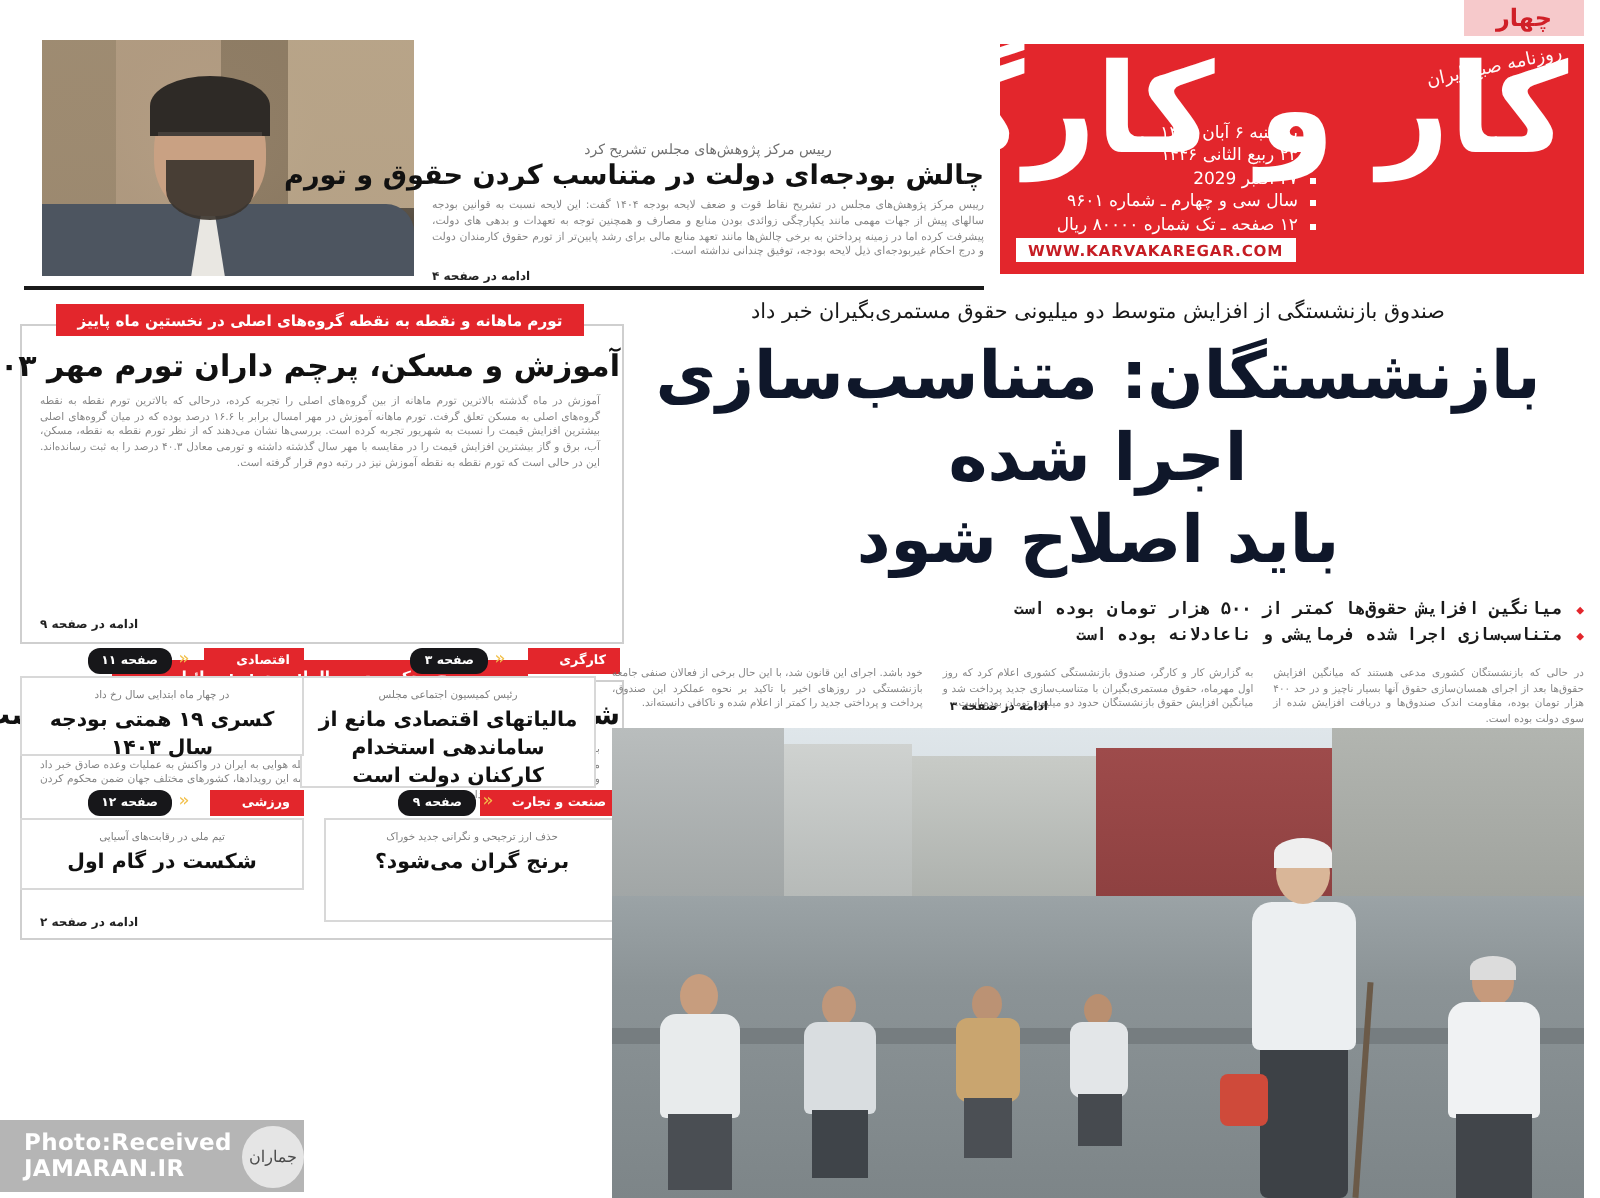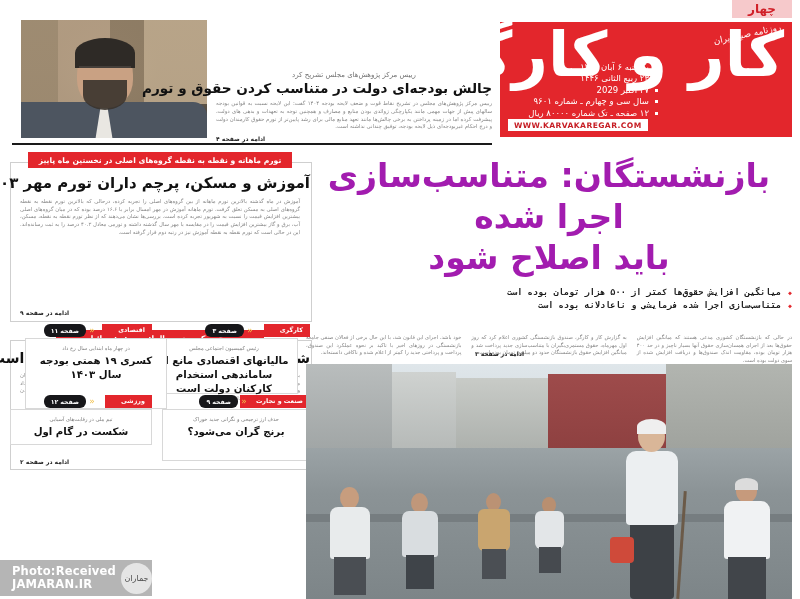--- a/index.html
+++ b/index.html
@@ -209,21 +209,21 @@
     direction:ltr;text-align:left;color:#fff;font-size:11.5px;
     font-weight:bold;line-height:1.12;letter-spacing:.2px;
   }
 
   
   #main-head{position:absolute;right:8px;top:150px;width:486px;}
   #main-head .kicker{
     font-size:10.4px;color:#1a1a1a;text-align:center;white-space:nowrap;
   }
   #main-head h1{
-    margin:6px 0 0 0;font-size:33px;font-weight:bold;color:#a21caf;
+    margin:6px 0 0 0;font-size:33px;font-weight:bold;color:#0f172a;
     text-align:center;line-height:1.24;letter-spacing:-.5px;
   }
   #main-head .bullets{margin:8px 0 0 0;padding:0;list-style:none;text-align:right;font-family:Liberation Mono, monospace;}
   #main-head .bullets li{
     font-size:8.6px;font-weight:bold;color:#1a1a1a;line-height:13.5px;
     padding-right:11px;position:relative;white-space:nowrap;text-align:right;
   }
   #main-head .bullets li:before{
     content:"\25C6";position:absolute;right:0;top:0;color:#e3262c;font-size:6.5px;
   }
@@ -354,21 +354,21 @@
     <div class="minicard" style="left:140px;top:186px;width:148px;height:56px;">
       <div class="k blur-text">رئیس کمیسیون اجتماعی مجلس</div>
       <h3>مالیاتهای اقتصادی مانع از ساماندهی استخدام کارکنان دولت است</h3>
     </div>
 
     <div class="tabstrip" style="left:0px;top:172px;width:142px;">
       <div class="tab-section">اقتصادی</div>
       <div class="tab-chevron" style="right:52px;">«</div>
       <div class="tab-page" style="right:66px;">صفحه ۱۱</div>
     </div>
-    <div class="minicard" style="left:15px;top:186px;width:142px;height:71px;">
+    <div class="minicard" style="left:0px;top:186px;width:142px;height:40px;">
       <div class="k blur-text">در چهار ماه ابتدایی سال رخ داد</div>
       <h3>کسری ۱۹ همتی بودجه سال ۱۴۰۳</h3>
     </div>
 
     <div class="tabstrip" style="left:152px;top:243px;width:148px;">
       <div class="tab-section">صنعت و تجارت</div>
       <div class="tab-chevron" style="right:58px;">«</div>
       <div class="tab-page" style="right:72px;">صفحه ۹</div>
     </div>
     <div class="minicard" style="left:152px;top:257px;width:148px;height:52px;">
@@ -381,20 +381,21 @@
       <div class="tab-chevron" style="right:52px;">«</div>
       <div class="tab-page" style="right:66px;">صفحه ۱۲</div>
     </div>
     <div class="minicard" style="left:0px;top:257px;width:142px;height:36px;">
       <div class="k blur-text">تیم ملی در رقابت‌های آسیایی</div>
       <h3>شکست در گام اول</h3>
     </div>
   </div>
 
   <div id="main-head">
+    <div class="kicker">صندوق بازنشستگی از افزایش متوسط دو میلیونی حقوق مستمری‌بگیران خبر داد</div>
     <h1>
       <span>بازنشستگان: متناسب‌سازی اجرا شده</span><br>
       <span>باید اصلاح شود</span>
     </h1>
     <ul class="bullets">
       <li>میانگین افزایش حقوق‌ها کمتر از ۵۰۰ هزار تومان بوده است</li>
       <li>متناسب‌سازی اجرا شده فرمایشی و ناعادلانه بوده است</li>
     </ul>
   </div>
 

